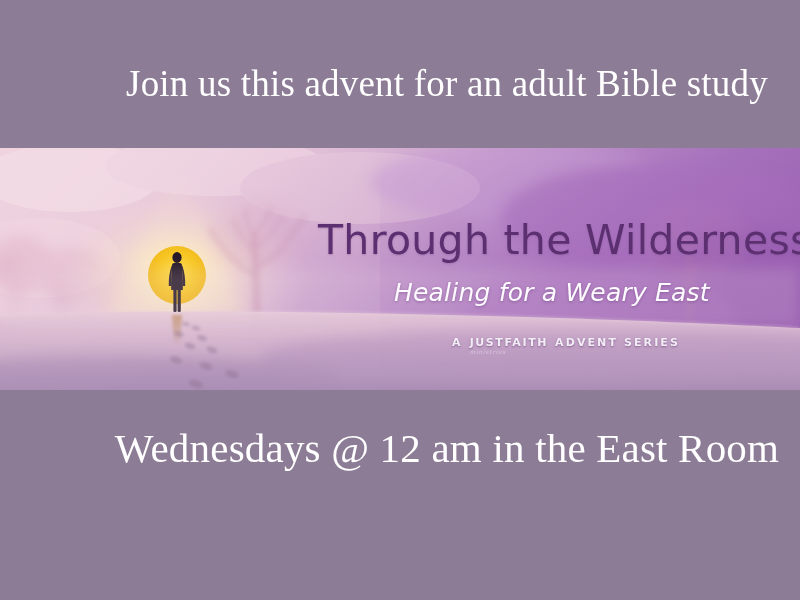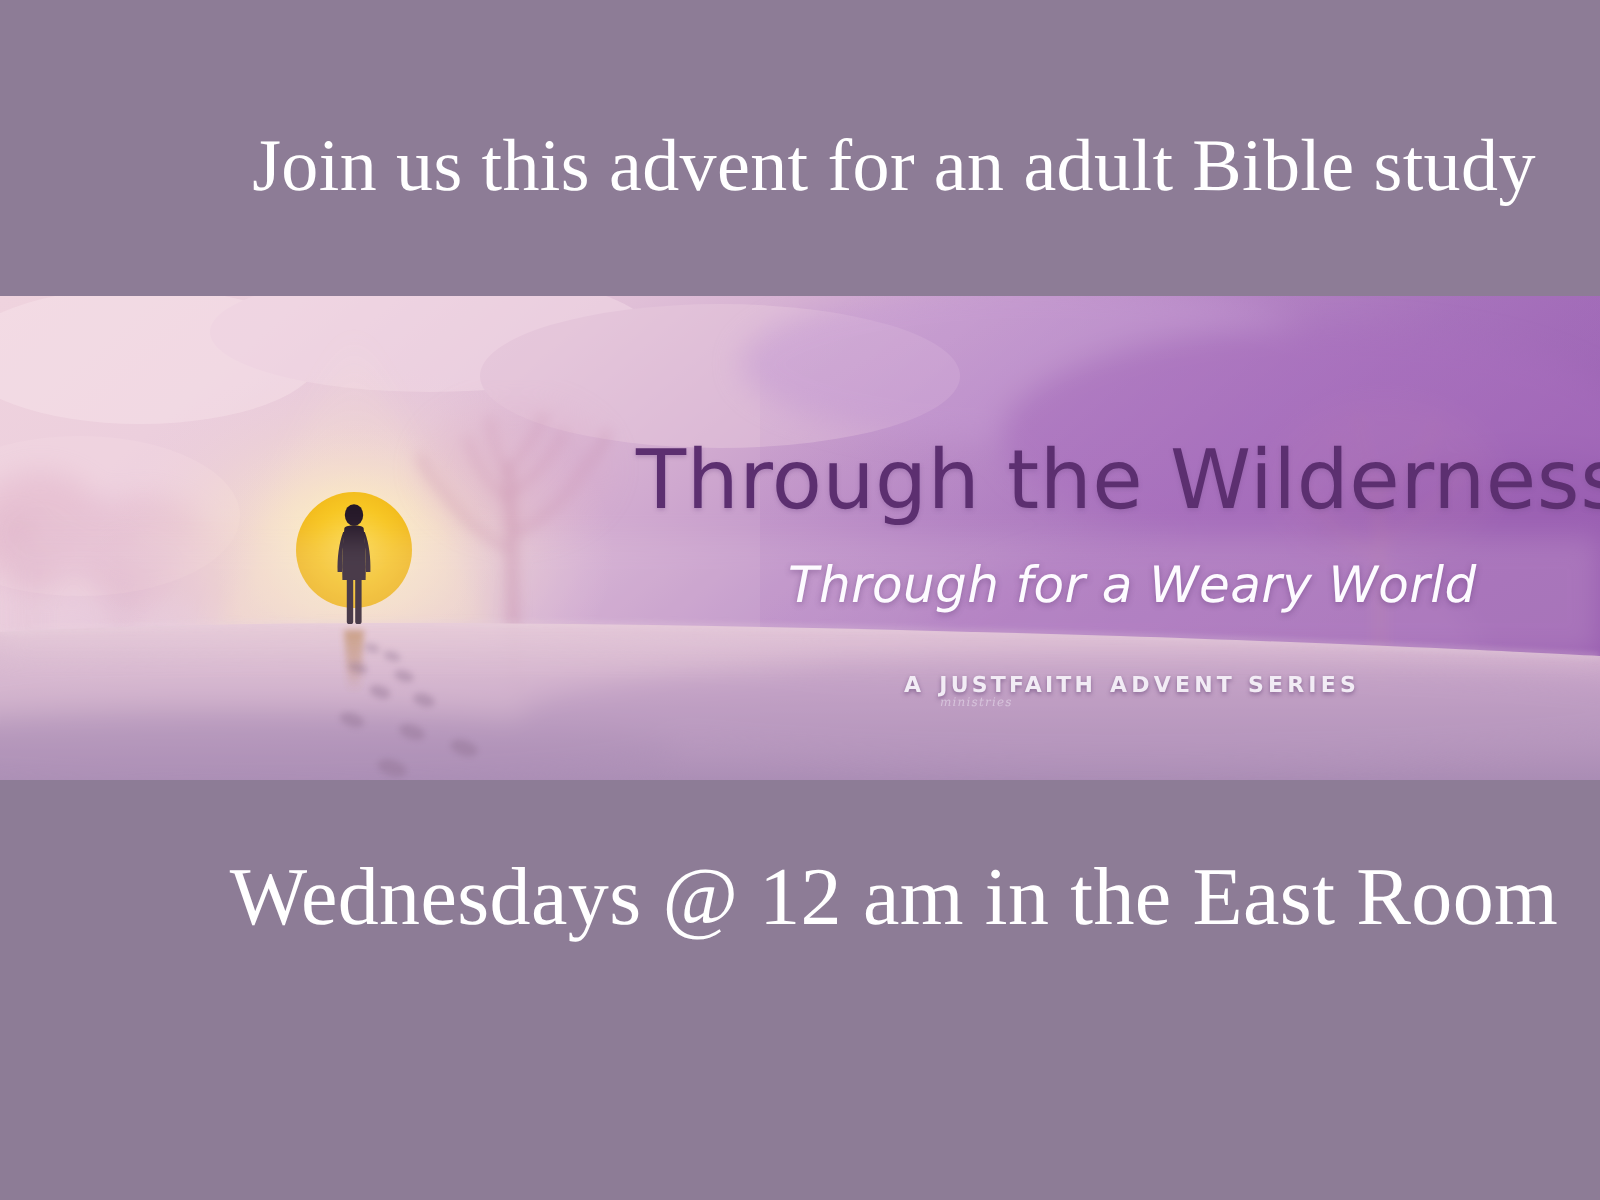--- a/index.html
+++ b/index.html
@@ -263,21 +263,21 @@
         <ellipse cx="206" cy="218" rx="6.6" ry="3.6" transform="rotate(18 206 218)"></ellipse>
         <ellipse cx="232" cy="226" rx="7" ry="3.8" transform="rotate(18 232 226)"></ellipse>
         <ellipse cx="196" cy="236" rx="7.4" ry="4" transform="rotate(18 196 236)"></ellipse>
       </g>
 
       <rect x="0" y="120" width="800" height="60" fill="#f0dce6" opacity="0.18" filter="url(#mistBlur)"></rect>
     </svg>
 
     <div class="banner-text" id="banner-title">Through the Wilderness</div>
 
-    <div class="banner-text" id="banner-subtitle">Through for a Weary World</div>
+    <div class="banner-text" id="banner-subtitle">Healing for a Weary East</div>
 
     <div class="banner-text" id="banner-credit">
       <span>A</span><span class="spacer"></span><span class="brand">JUSTFAITH</span><span class="spacer"></span><span>ADVENT SERIES</span>
     </div>
 
     <div id="credit-submark">ministries</div>
 
   </div>
 
   <div class="slide-text" id="footer-line">Wednesdays @ 12 am in the East Room</div>

